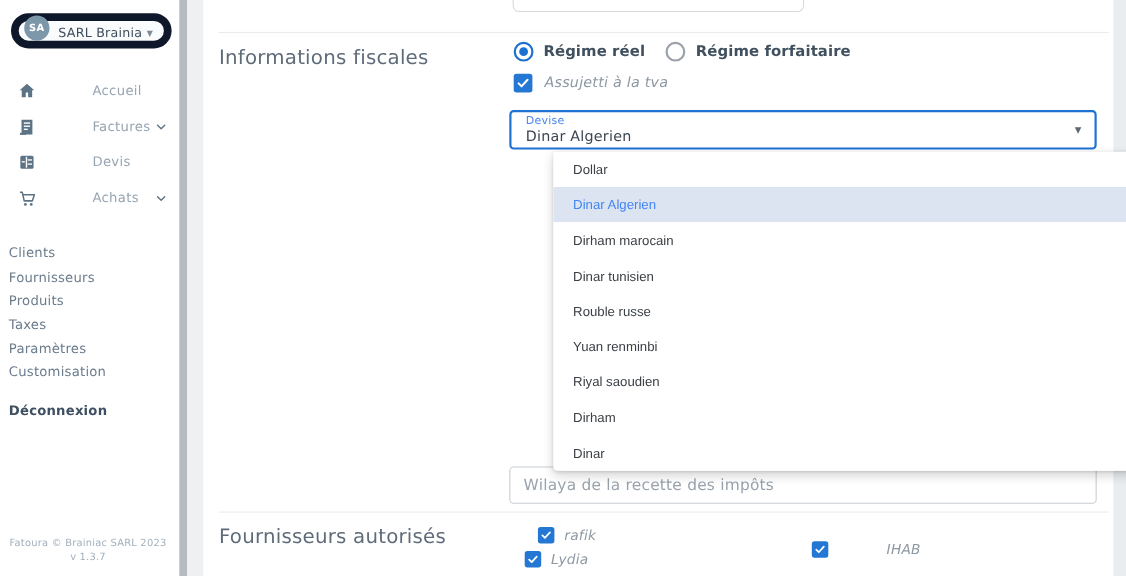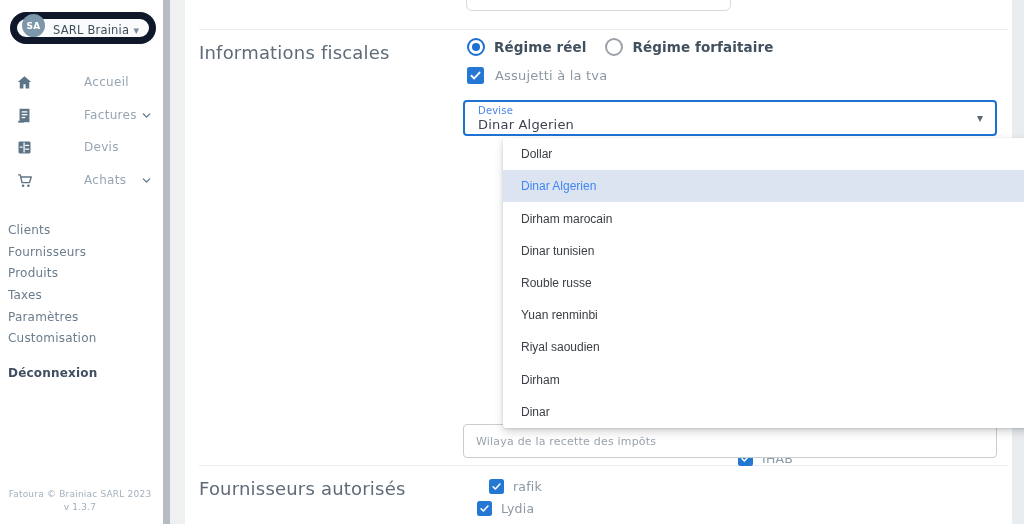--- a/index.html
+++ b/index.html
@@ -43,21 +43,21 @@
   .divider { position:absolute; left:14px; width:809px; height:1px; background:#e9ebee; }
   .section-label { position:absolute; left:14px; font-size:18px; color:#5e6b79; letter-spacing:.2px; }
 
   .radio-row { position:absolute; left:282px; top:38px; display:flex; align-items:center; gap:19px; }
   .radio-opt { display:flex; align-items:center; gap:9px; cursor:pointer; }
   .radio-circle { width:18px; height:18px; border-radius:50%; border:2px solid #1c70d1; position:relative; flex:0 0 auto; }
   .radio-circle.unchecked { border-color:#9aa1a8; }
   .radio-circle.checked::after { content:""; position:absolute; inset:3px; border-radius:50%; background:#1c70d1; }
   .radio-label { font-size:13.5px; font-weight:600; color:#41505e; letter-spacing:.1px;text-align:center; }
 
-  .check-row { position:absolute; display:flex; align-items:center; cursor:pointer; }
+  .check-row { position:absolute; display:flex; align-items:center; cursor:pointer;font-style:italic; }
   .checkbox { background:#2478d4; border-radius:2.5px; display:flex; align-items:center; justify-content:center; flex:0 0 auto; }
   .checkbox.cb17 { width:17px; height:17px; }
   .checkbox.cb15 { width:15px; height:15px; }
   .check-label { font-size:13px; color:#8d98a3; margin-left:11px; letter-spacing:.2px; }
   .check-label.small { font-size:12.5px; margin-left:9px; }
 
   .select-field { position:absolute; left:278px; top:100px; width:534px; height:36px;
     border:2px solid #1e72d2; border-radius:4px; background:#fff; cursor:pointer; }
   .select-label { position:absolute; left:13px; top:3px; font-size:10px; color:#4b86ec; letter-spacing:.2px; }
   .select-value { position:absolute; left:13px; top:15px; font-size:13px; color:#3c4450; letter-spacing:.2px; }
@@ -66,21 +66,21 @@
   .dropdown-panel { position:absolute; left:278px; top:138px; width:534px; height:290px;
     background:#fff; border-radius:0 0 4px 4px; z-index:5;
     box-shadow:0 4px 10px rgba(0,0,0,.16), 0 1px 3px rgba(0,0,0,.12);
     display:flex; flex-direction:column; overflow:hidden;margin-left:40px; }
   .dd-option { flex:1; display:flex; align-items:center; padding-left:18px;
     font-family:"Liberation Sans", sans-serif; font-size:12px; color:#3b4046; cursor:pointer; background:#fff; }
   .dd-option.selected { background:#dce4f1; color:#4285f4; }
 
   .wilaya-input { position:absolute; left:278px; top:424px; width:534px; height:34px;
     border:1px solid #c8cdd2; border-radius:4px; background:#fff; z-index:1;
-    font-family:"DejaVu Sans", sans-serif; font-size:11px; color:#3c4450; padding:0 12px; outline:none; }
+    font-family:"DejaVu Sans", sans-serif; font-size:14px; color:#3c4450; padding:0 12px; outline:none; }
   .wilaya-input::placeholder { color:#9aa3ad; letter-spacing:.2px; }
 
   svg { display:block; }
 </style>
 </head>
 <body>
 
 <div class="sidebar">
 
   <div class="company-pill">
@@ -215,21 +215,21 @@
 
   <div class="check-row" style="left:304px; top:479px;align-items:flex-end;">
     <span class="checkbox cb15">
       <svg width="11" height="11" viewBox="0 0 24 24">
           <polyline points="4.5,12.5 9.5,17.5 19.5,6.5" fill="none" stroke="#fff" stroke-width="3.4" stroke-linecap="round" stroke-linejoin="round"></polyline>
         </svg>
     </span>
     <span class="check-label small">rafik</span>
   </div>
 
-  <div class="check-row" style="left:553px; top:451px;">
+  <div class="check-row" style="left:553px; top:492px;gap:44px;">
     <span class="checkbox cb15">
       <svg width="11" height="11" viewBox="0 0 24 24">
           <polyline points="4.5,12.5 9.5,17.5 19.5,6.5" fill="none" stroke="#fff" stroke-width="3.4" stroke-linecap="round" stroke-linejoin="round"></polyline>
         </svg>
     </span>
     <span class="check-label small">IHAB</span>
   </div>
 
   <div class="check-row" style="left:292px; top:501px;">
     <span class="checkbox cb15">

